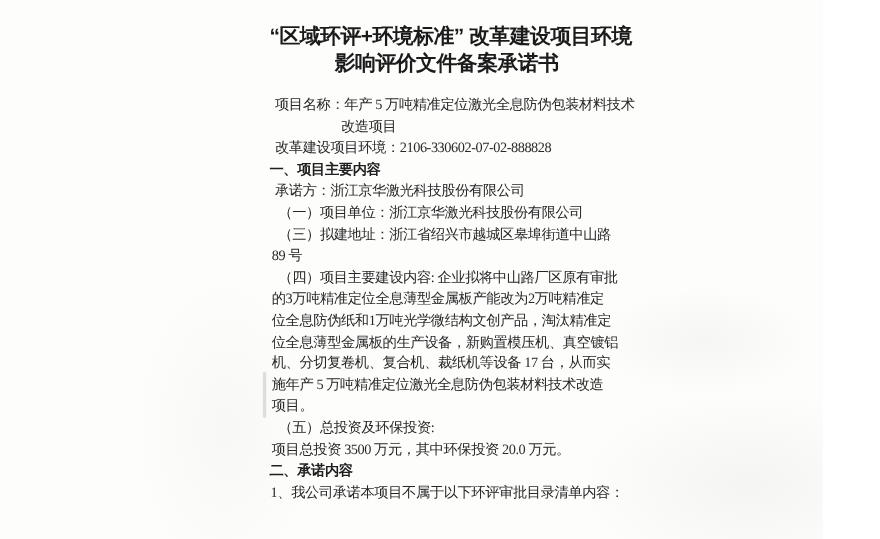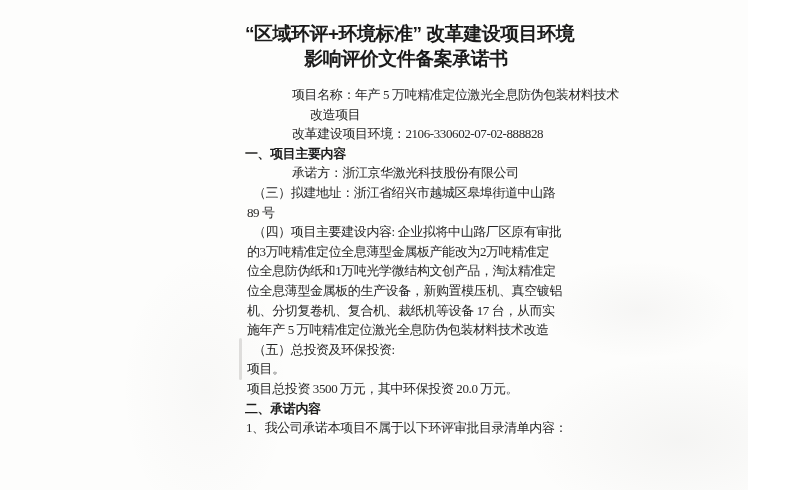--- a/index.html
+++ b/index.html
@@ -58,21 +58,21 @@
   }
   .content { margin-top: 14px; }
   .line {
     height: 19.6px;
     line-height: 19.6px;
     font-size: 13px;
     letter-spacing: -0.4px;
     white-space: nowrap;
     color: #272727;
   }
-  .l-meta    { padding-left: 5px; margin-left: 42px; }
+  .l-meta    { padding-left: 5px; }
   .l-metawrap{ padding-left: 65px; }
   .l-head    { padding-left: 0; font-family: "Liberation Sans", sans-serif; font-weight: 700; color: #1e1e1e; }
   .l-item    { padding-left: 8px; }
   .l-cont    { padding-left: 2px; }
   .l-num     { padding-left: 1px; }
   .bold-num  { font-weight: 400; }
 </style>
 </head>
 <body>
 
@@ -97,32 +97,33 @@
       <div class="line l-meta">
         <span>改革建设项目环境：</span><span class="bold-num">2106-330602-07-02-888828</span>
       </div>
 
       <div class="line l-head">一、项目主要内容</div>
 
       <div class="line l-meta">
         <span>承诺方：</span><span>浙江京华激光科技股份有限公司</span>
       </div>
 
+      <div class="line l-item">（一）项目单位：浙江京华激光科技股份有限公司</div>
       <div class="line l-item">（三）拟建地址：浙江省绍兴市越城区皋埠街道中山路</div>
       <div class="line l-cont">89 号</div>
 
       <div class="line l-item">（四）项目主要建设内容: 企业拟将中山路厂区原有审批</div>
       <div class="line l-cont">的3万吨精准定位全息薄型金属板产能改为2万吨精准定</div>
       <div class="line l-cont">位全息防伪纸和1万吨光学微结构文创产品，淘汰精准定</div>
       <div class="line l-cont">位全息薄型金属板的生产设备，新购置模压机、真空镀铝</div>
       <div class="line l-cont">机、分切复卷机、复合机、裁纸机等设备 17 台，从而实</div>
       <div class="line l-cont">施年产 5 万吨精准定位激光全息防伪包装材料技术改造</div>
+      <div class="line l-cont">项目。</div>
+
       <div class="line l-item">（五）总投资及环保投资:</div>
-
-      <div class="line l-cont">项目。</div>
       <div class="line l-cont">项目总投资 3500 万元，其中环保投资 20.0 万元。</div>
 
       <div class="line l-head">二、承诺内容</div>
 
       <div class="line l-num">1、我公司承诺本项目不属于以下环评审批目录清单内容：</div>
 
     </div>
   </div>
 </div>
 

